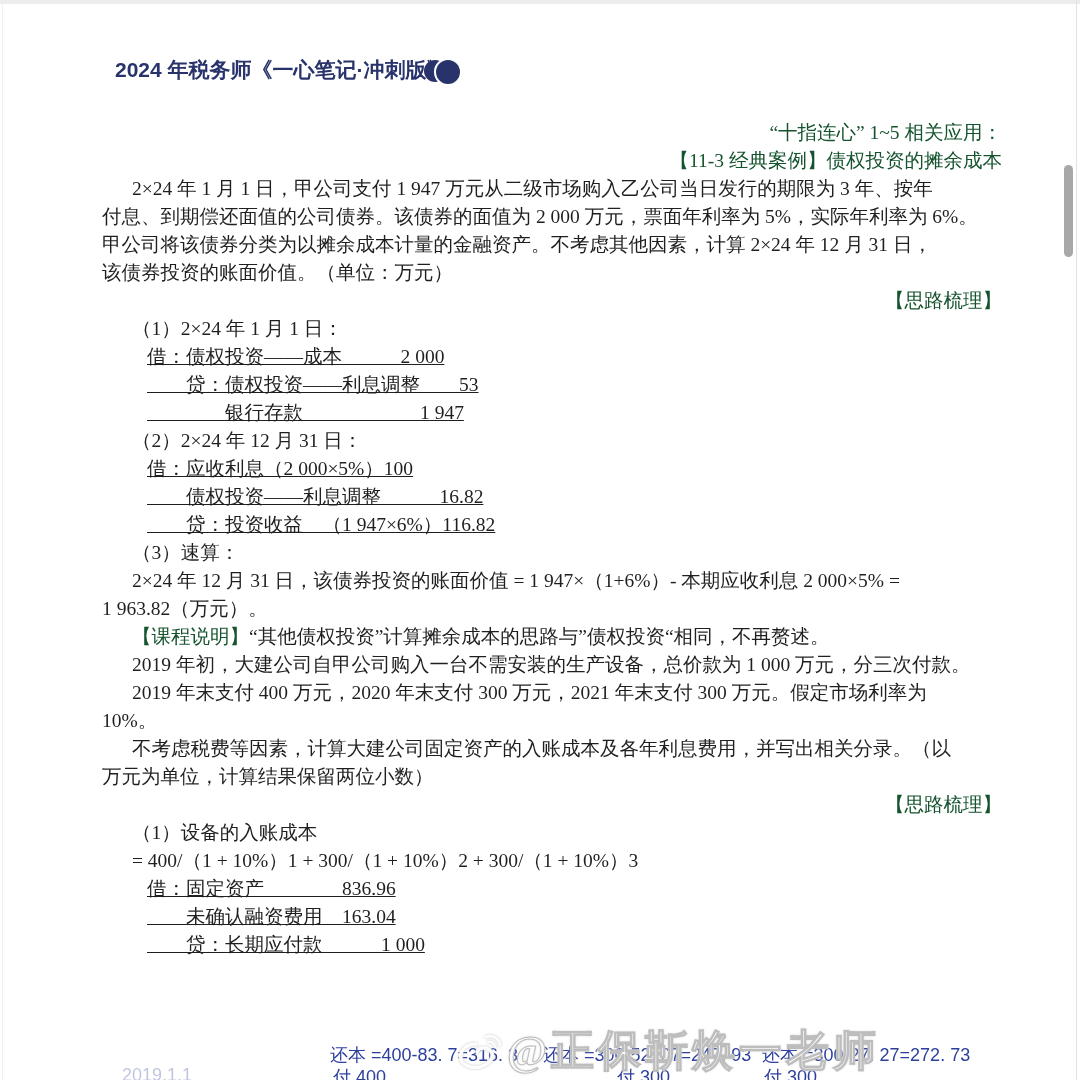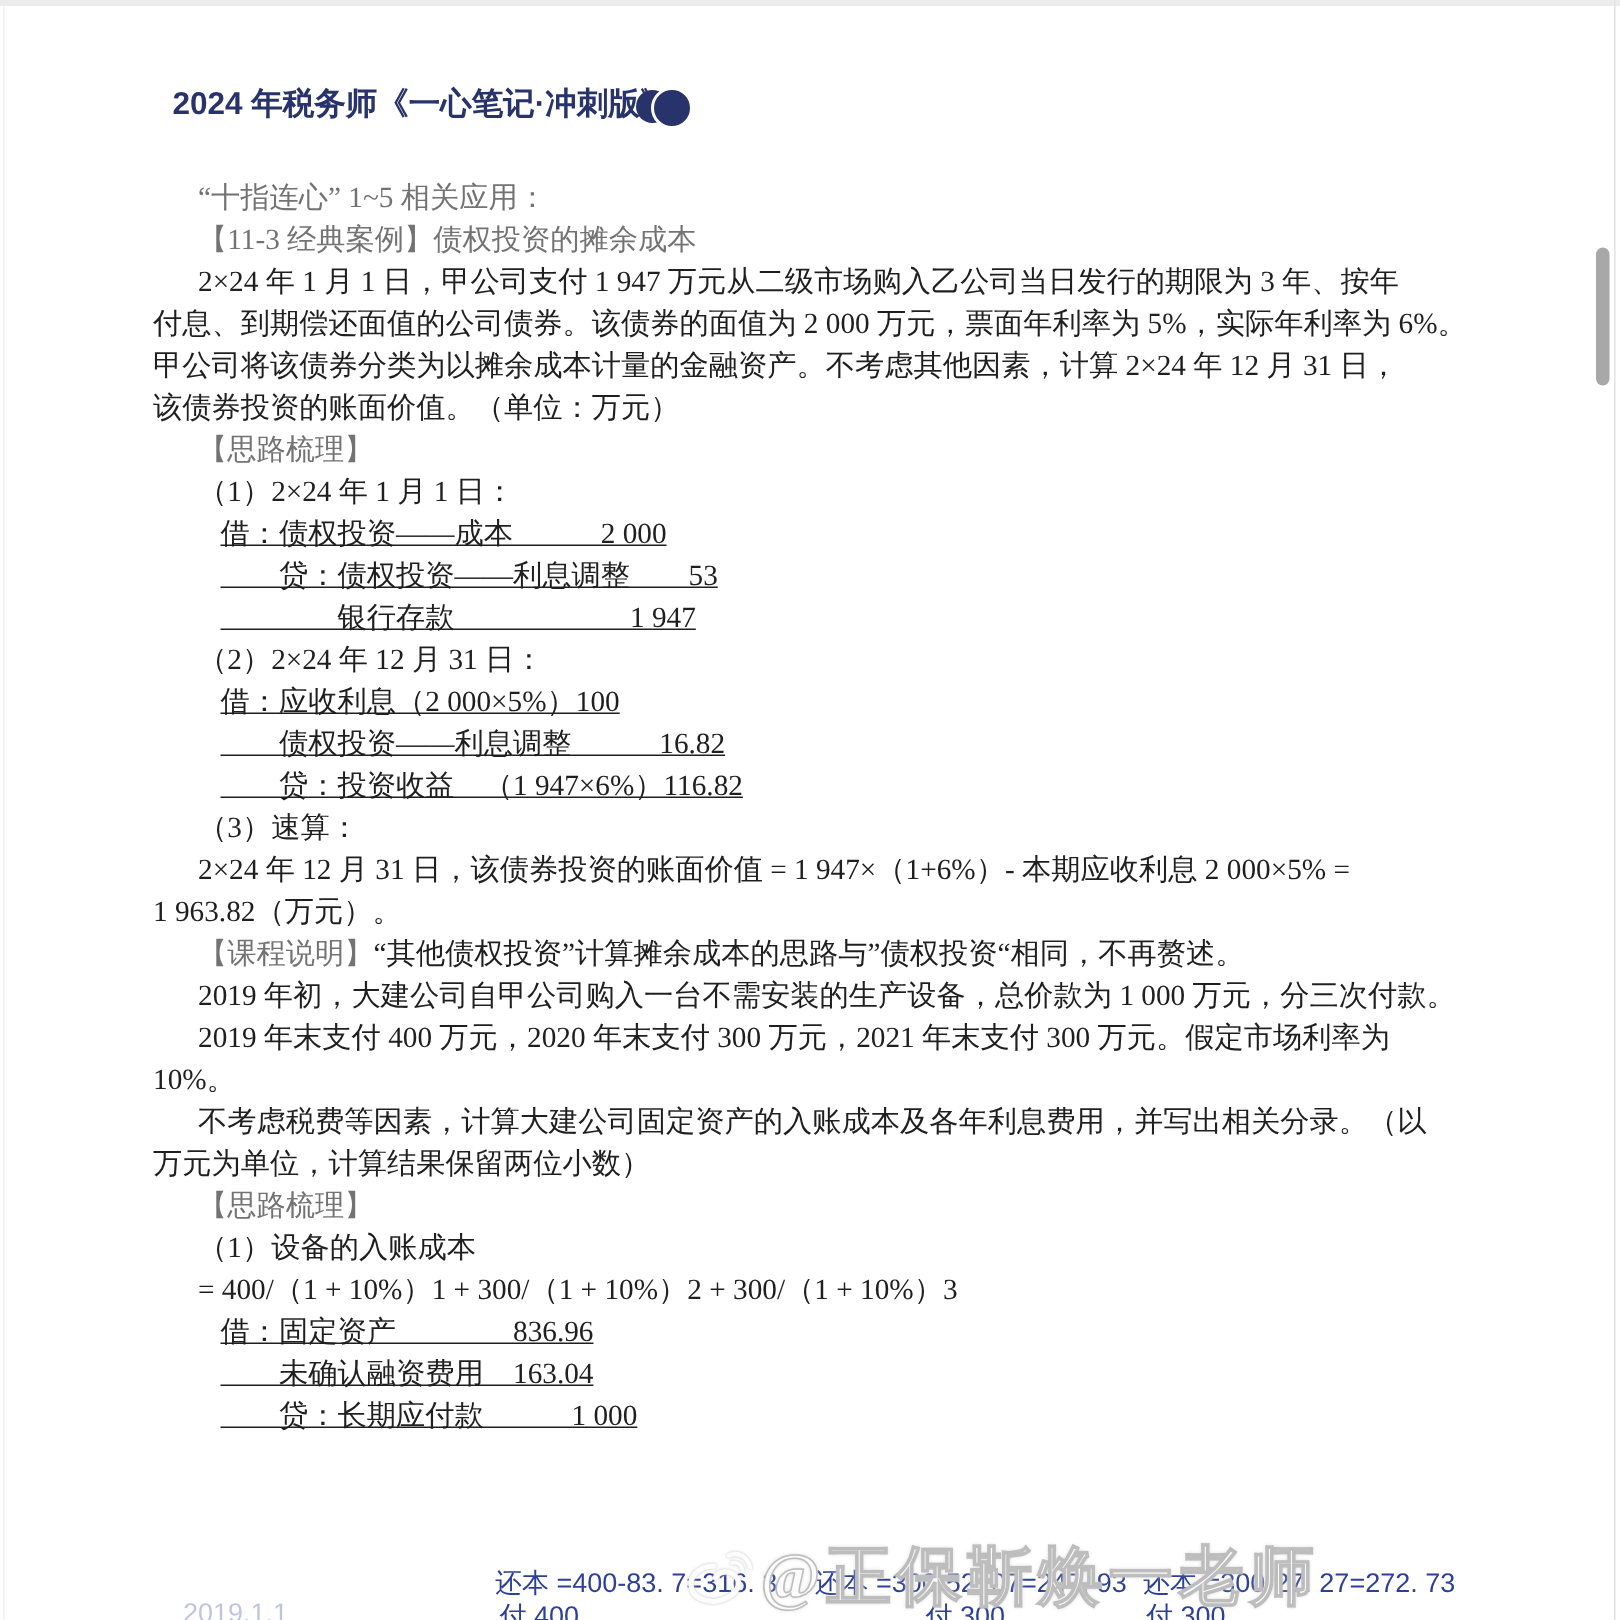--- a/index.html
+++ b/index.html
@@ -21,21 +21,21 @@
        font-size:21px;line-height:26px;font-weight:700;color:#29336b;white-space:pre;}
   .logo{position:absolute;left:424px;top:57px;width:50px;height:28px;}
   .logo .c1{position:absolute;left:0;top:3px;width:22px;height:22px;border-radius:50%;background:#29336b;}
   .logo .c2{position:absolute;left:10px;top:1px;width:24px;height:24px;border-radius:50%;background:#29336b;border:2px solid #ffffff;}
 
   
   .doc{position:absolute;left:102px;top:119px;width:900px;}
   .line{height:28px;line-height:28px;font-size:19.5px;white-space:pre;}
   .ind{padding-left:30px;}
   .entry{padding-left:45px;text-decoration:underline;}
-  .blue{color:#737373;}
+  .blue{color:#14532d;text-align:right;}
 
   
   .anno{position:absolute;
         font-family:"Liberation Sans","DejaVu Sans",sans-serif;
         font-size:18px;line-height:22px;color:#2c3f9b;white-space:pre;}
   .anno-faint{opacity:0.3;}
 
   
   .wm{position:absolute;left:455px;top:1022px;width:520px;height:58px;z-index:5;
       display:flex;align-items:center;

